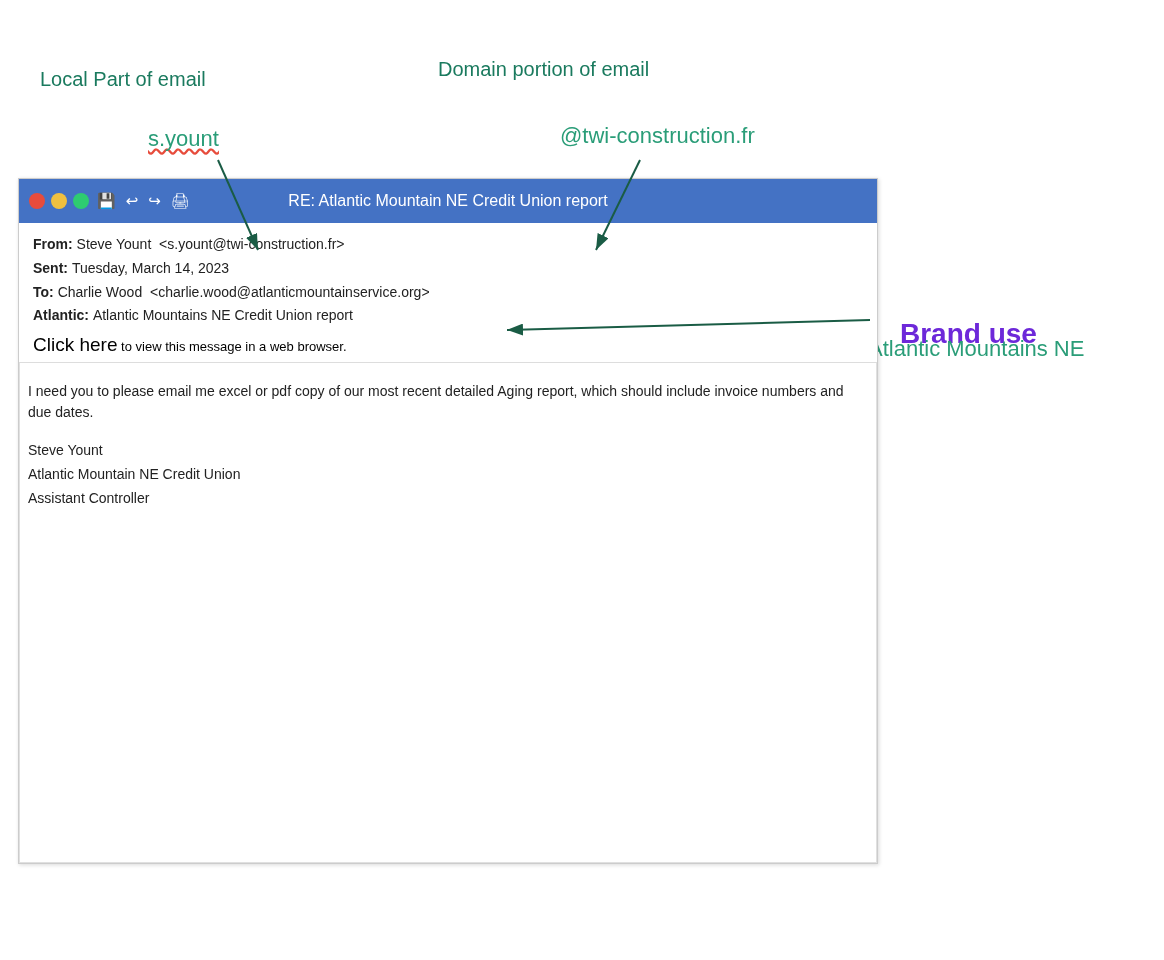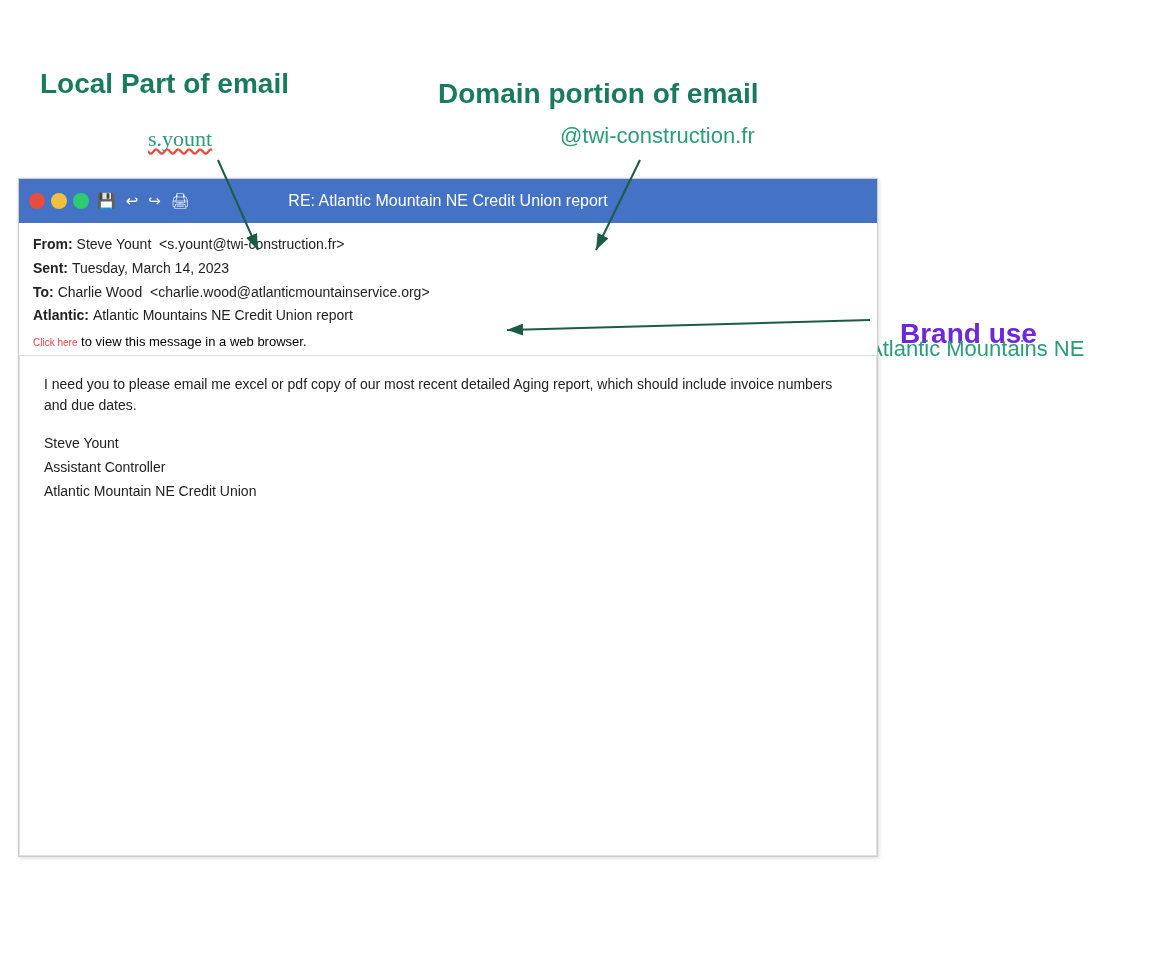--- a/index.html
+++ b/index.html
@@ -8,22 +8,22 @@
       font-family: Arial, sans-serif;
       width: 1164px;
       height: 960px;
       position: relative;
       overflow: hidden;
     }
 
     
     .annotation-label {
       position: absolute;
-      font-size: 28px;
-      font-weight: bold;
+      font-size: 20px;
+      font-weight: normal;
       color: #1a7a5e;
     }
 
     .annotation-small {
       position: absolute;
       font-size: 22px;
       color: #2a9d78;
     }
 
     
@@ -98,29 +98,29 @@
       font-size: 14px;
       line-height: 1.7;
       color: #222;
     }
 
     .header-label {
       font-weight: bold;
     }
 
     .click-here-link {
-      color: #ef4444;
+      color: #000000;
       text-decoration: none;
-      font-size: 10px;
+      font-size: 19px;
       cursor: pointer;
     }
 
     
     .email-body {
-      padding: 18px 24px;
+      padding: 18px 8px;
       background: #fff;
       font-size: 14px;
       color: #222;
       min-height: 500px;
       border: 1px solid #e0e0e0;
       border-top: none;
     }
 
     .email-body p {
       margin-bottom: 16px;
@@ -128,21 +128,20 @@
     }
 
     .email-body .signature {
       line-height: 1.7;
     }
 
     
     .spell-error {
       text-decoration: underline wavy #e74c3c;
       text-decoration-skip-ink: none;
-      font-family: Liberation Serif, serif;
     }
 
     
     .brand-use-label {
       position: absolute;
       top: 294px;
       left: 900px;
       font-size: 28px;
       font-weight: bold;
       color: #6d28d9;
@@ -159,21 +158,21 @@
   </style>
 </head>
 <body>
 
 <div class="annotation-label" style="top:68px; left:40px;">Local Part of email</div>
 
 <div class="annotation-small" style="top:126px; left:148px;">
   <span class="spell-error">s.yount</span>
 </div>
 
-<div class="annotation-label" style="top:78px; left:438px;">Domain portion of email</div>
+<div class="annotation-label" style="top:58px; left:438px;">Domain portion of email</div>
 
 <div class="annotation-small" style="top:123px; left:560px;">@twi-construction.fr</div>
 
 <div class="brand-use-label">Brand use</div>
 
 <div class="brand-use-value">Atlantic Mountains NE</div>
 
 <div class="email-window">
 
   <div class="email-toolbar">
@@ -208,22 +207,22 @@
     </div>
     <div style="margin-top:6px; font-size:13px;">
       <a class="click-here-link">Click here</a><span> to view this message in a web browser.</span>
     </div>
   </div>
 
   <div class="email-body">
     <p>I need you to please email me excel or pdf copy of our most recent detailed Aging report, which should include invoice numbers and due dates.</p>
     <div class="signature">
       <div>Steve Yount</div>
+      <div>Atlantic Mountain NE Credit Union</div>
       <div>Assistant Controller</div>
-      <div>Atlantic Mountain NE Credit Union</div>
     </div>
   </div>
 </div>
 
 <svg class="arrows-overlay">
 
   <defs>
     <marker id="arrowhead" markerWidth="8" markerHeight="6" refX="8" refY="3" orient="auto">
       <polygon points="0 0, 8 3, 0 6" fill="#1a5c45"></polygon>
     </marker>

